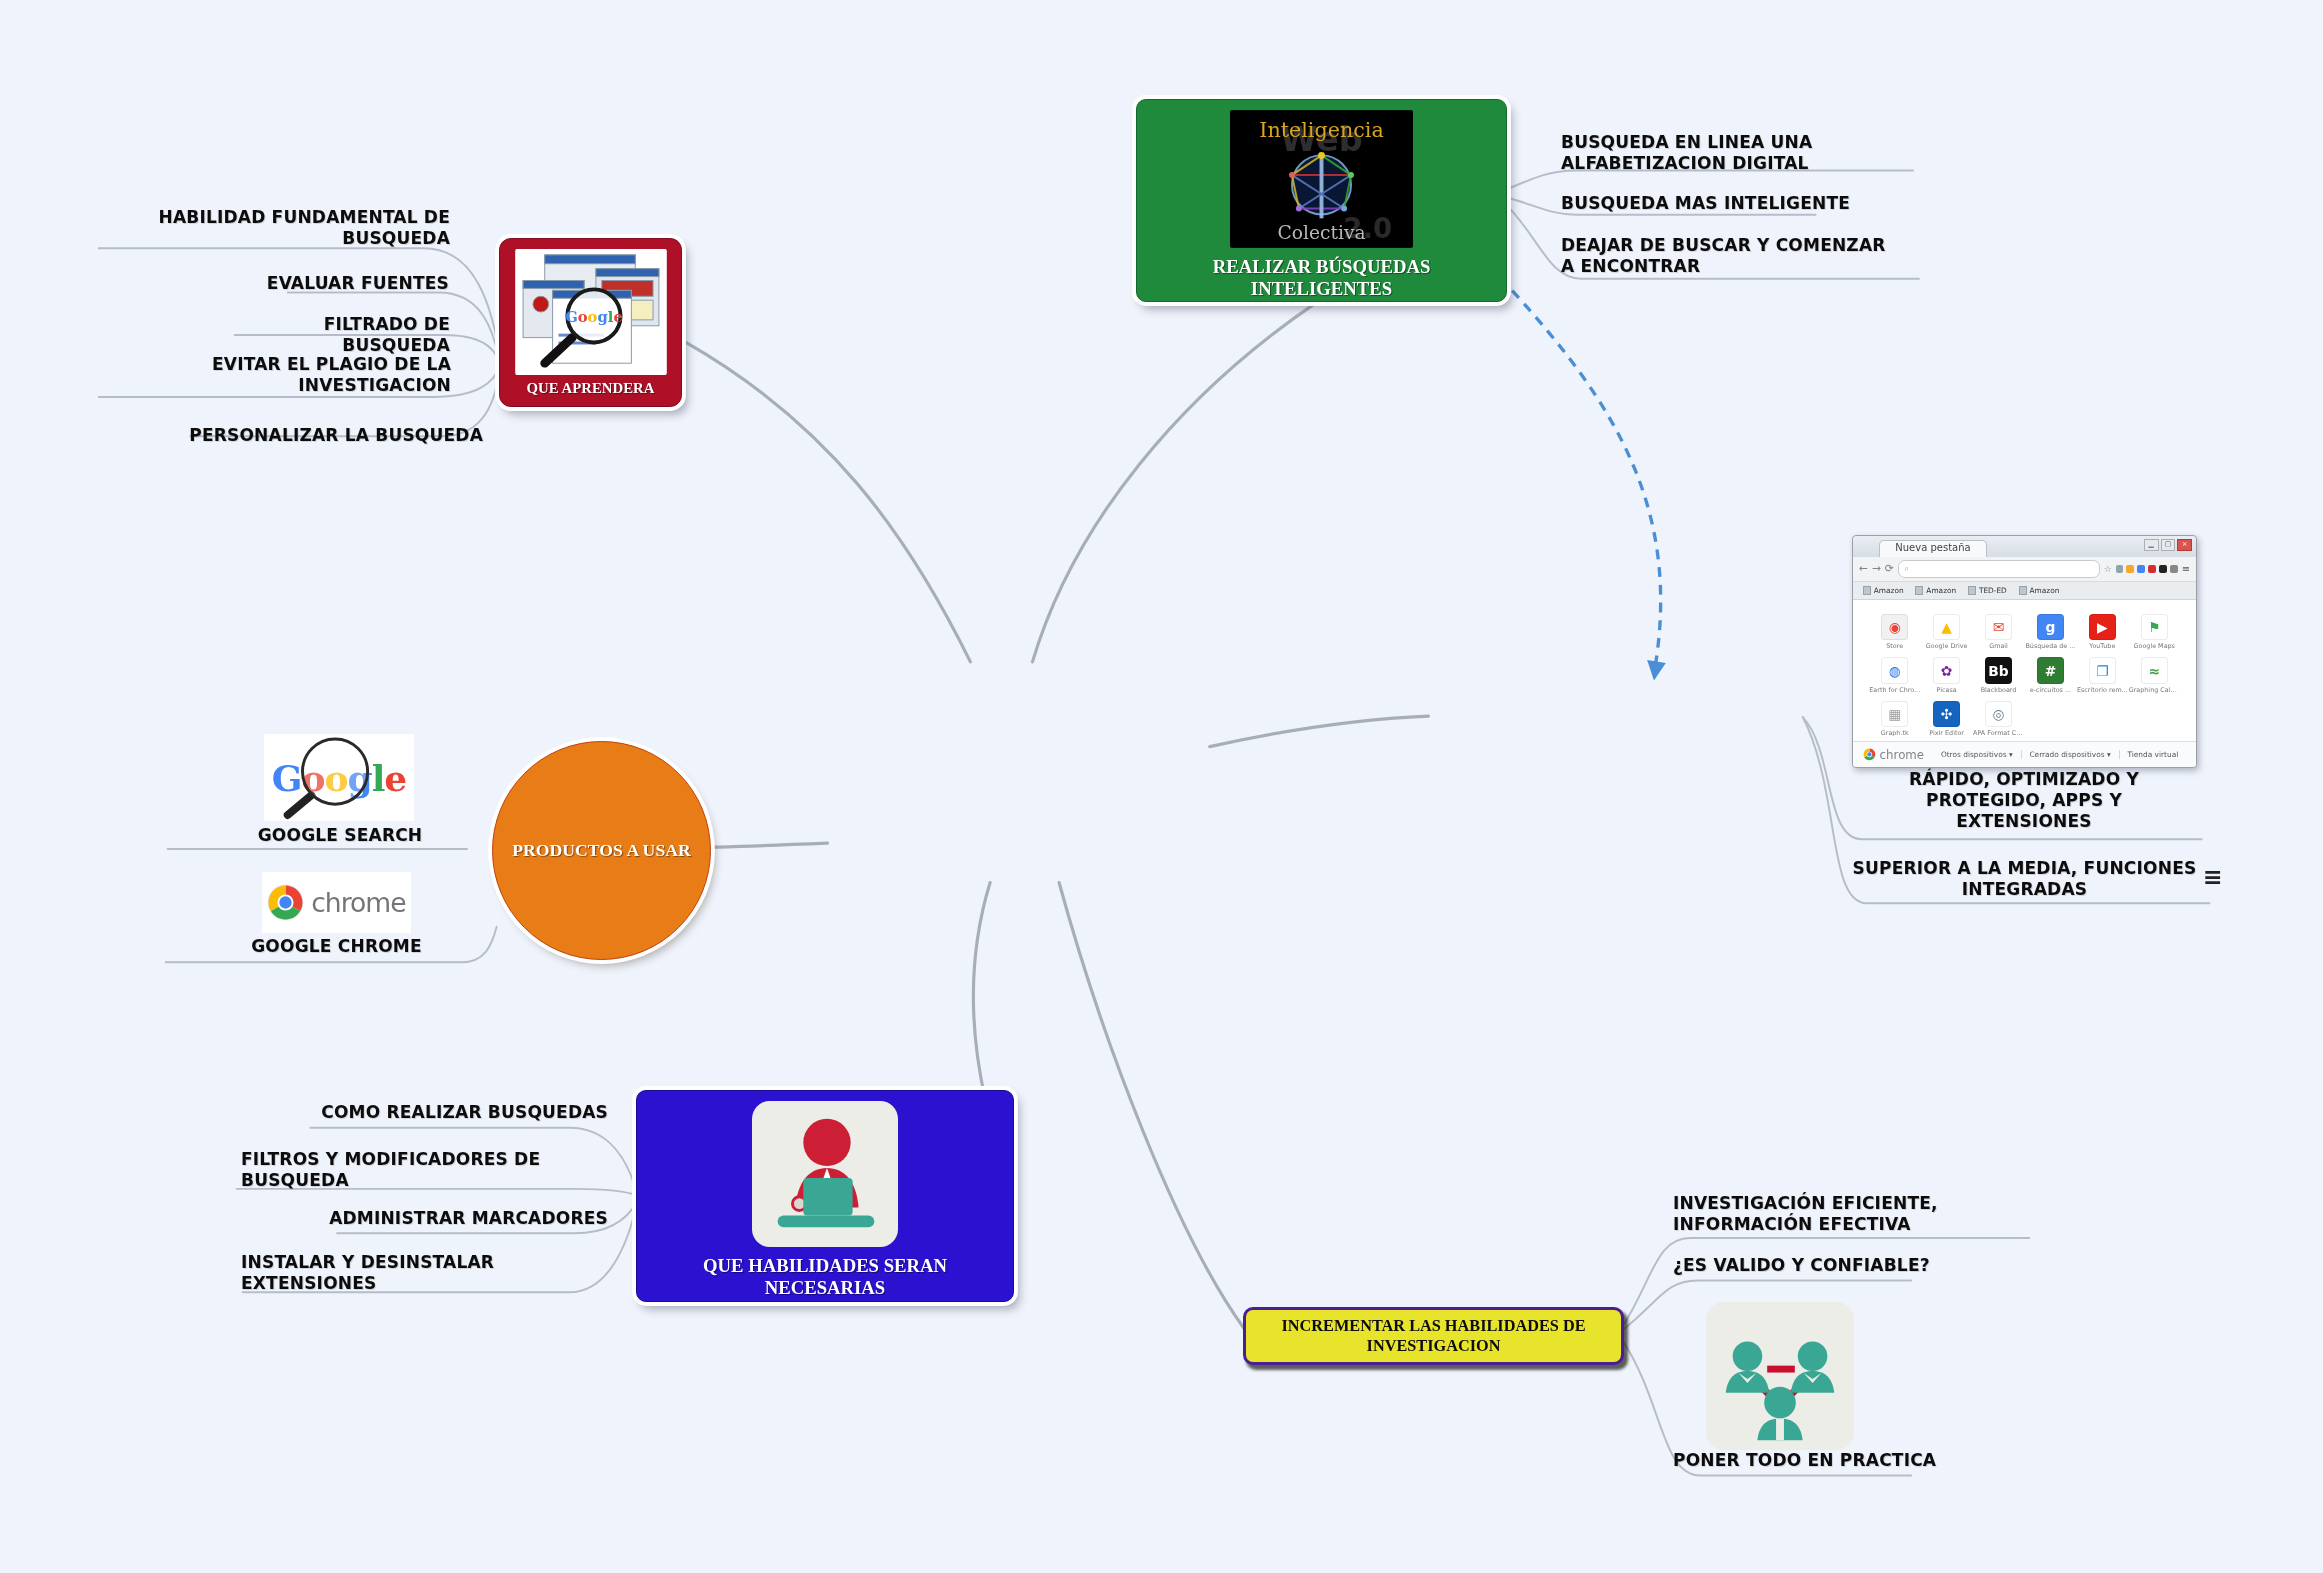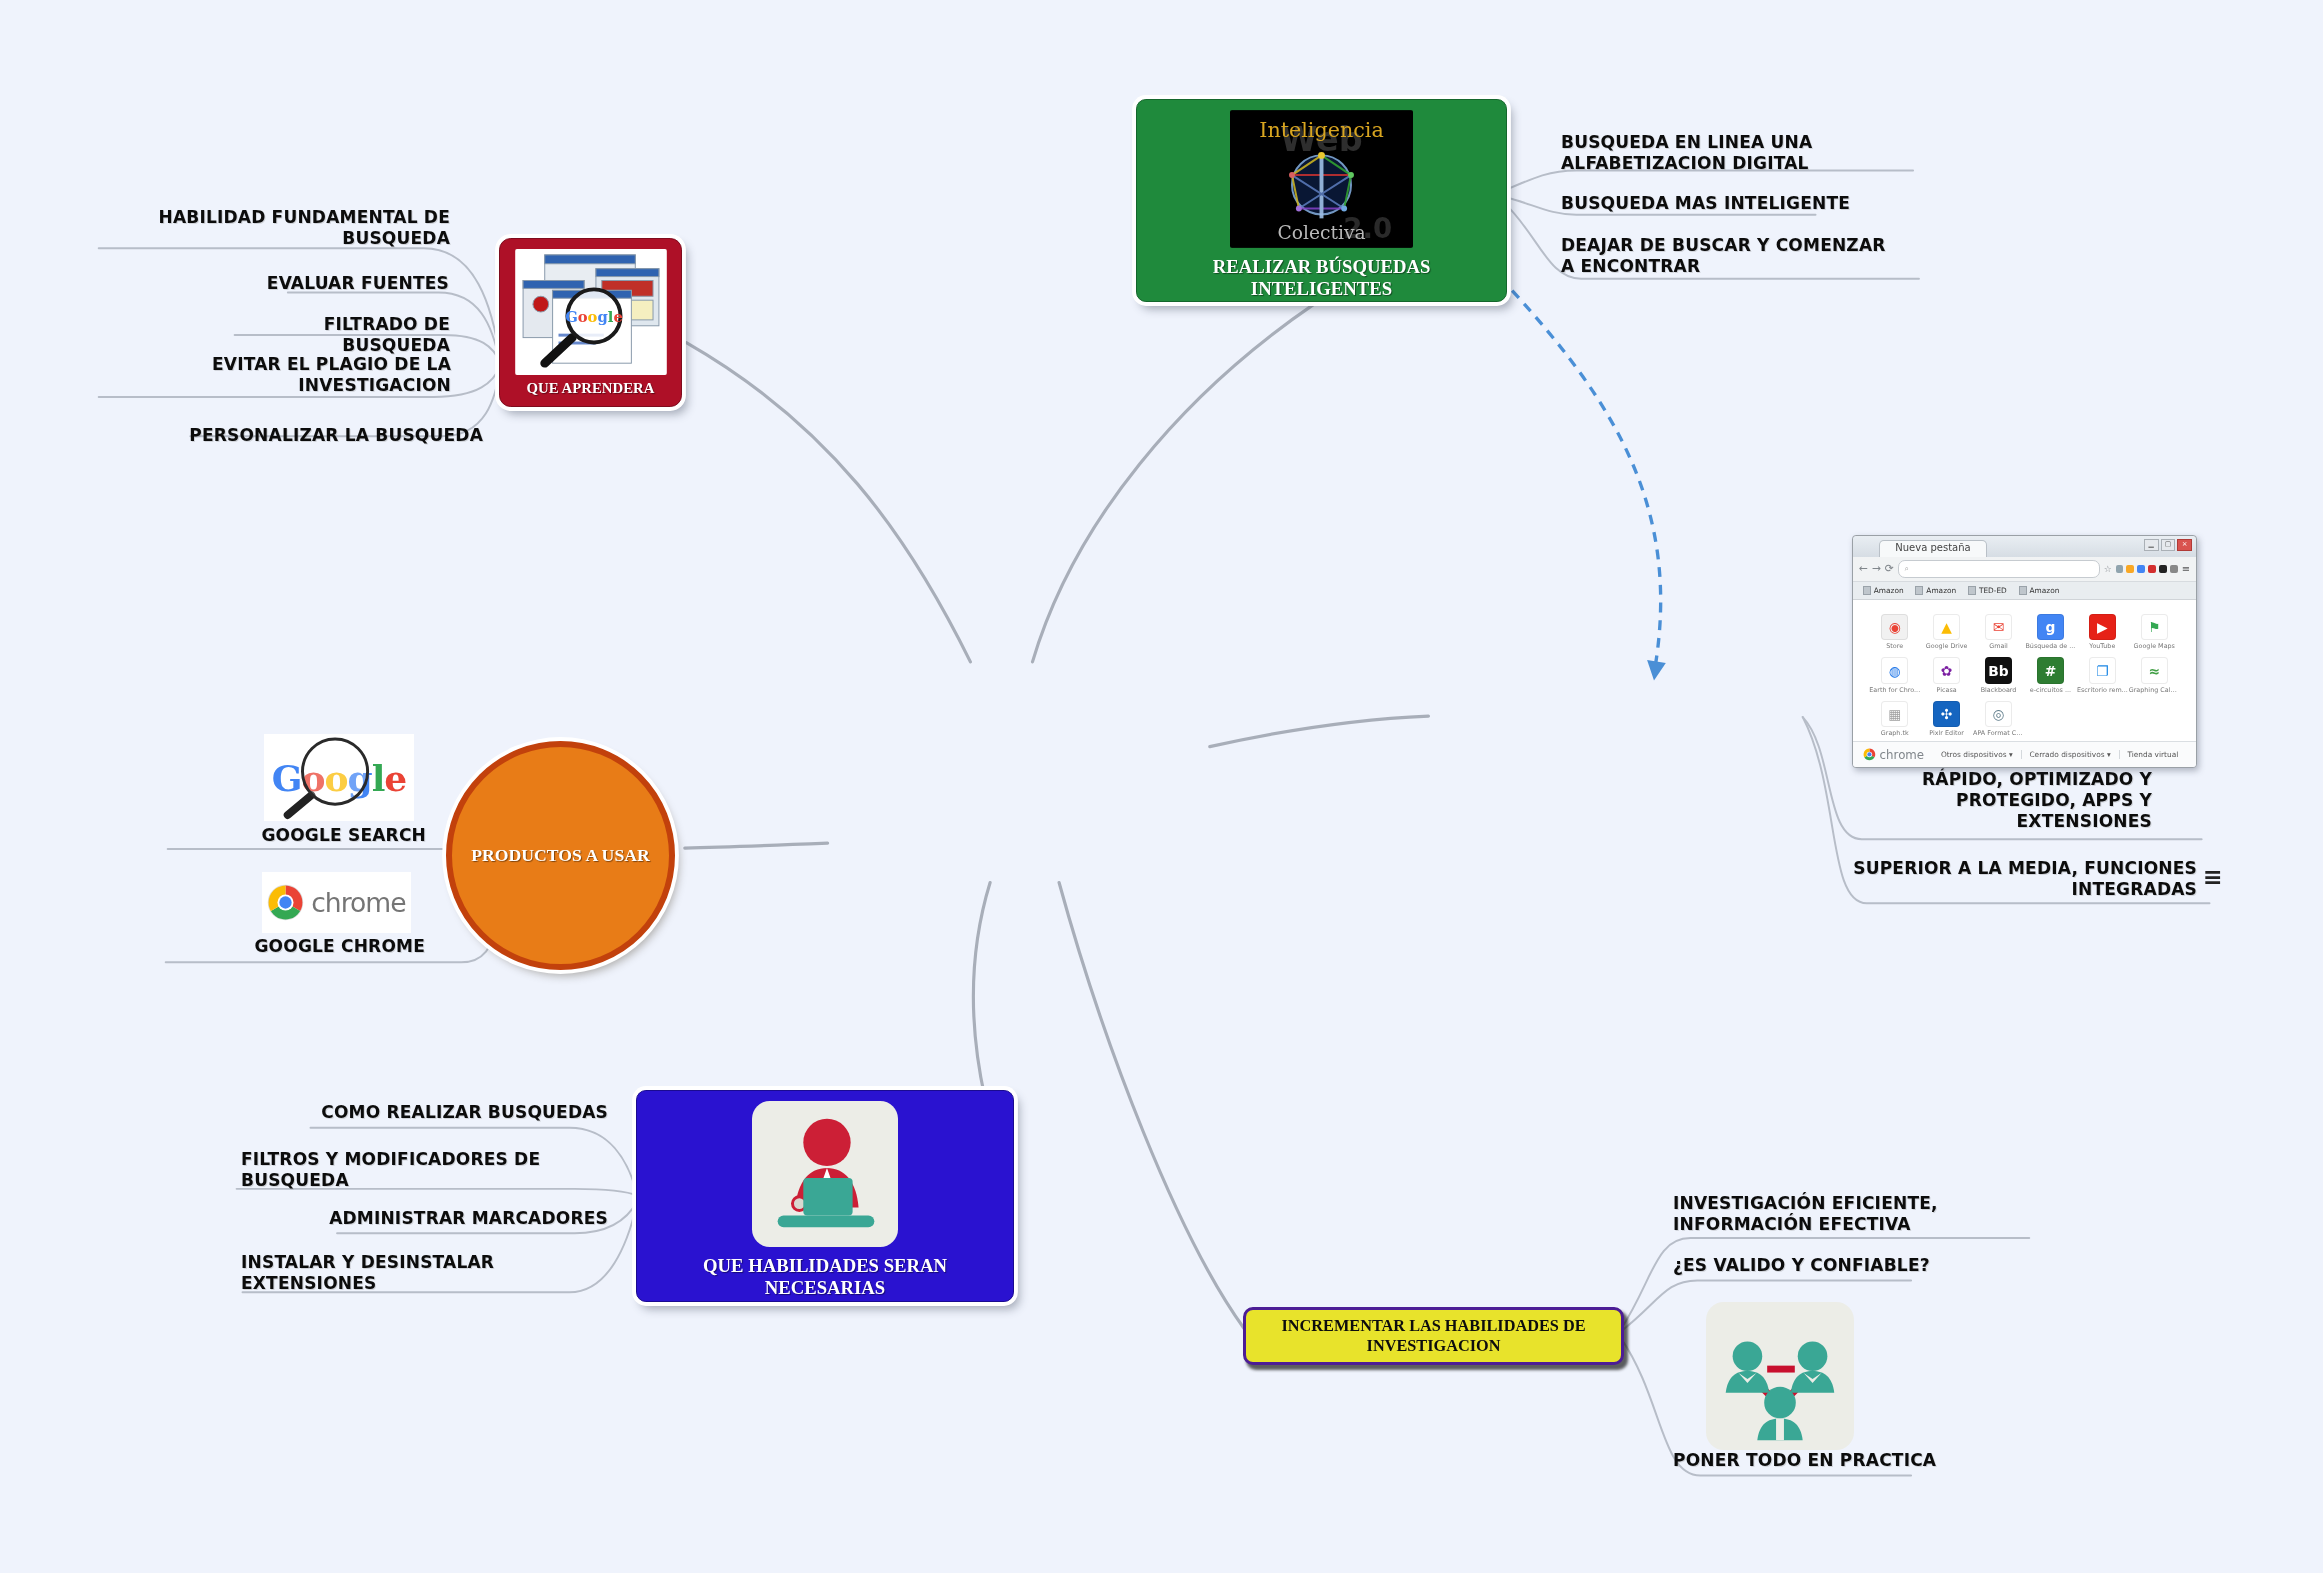--- a/index.html
+++ b/index.html
@@ -16,21 +16,21 @@
   .blabel{
     position:absolute;
     font-weight:bold;
     font-size:17px;
     line-height:1.24;
     color:#0c0c0c;
     letter-spacing:0.2px;
     text-shadow:1px 1px 0 rgba(120,120,120,.25);
   }
   .align-r{text-align:right;}
-  .align-c{text-align:right;}
+  .align-c{text-align:center;}
 
   
   .node{
     position:absolute;
     border-radius:9.9px;
     box-shadow:0 0 0 3.9px #ffffff, 4.9px 6.9px 9.9px rgba(50,60,80,.40);
     display:flex;flex-direction:column;align-items:center;
   }
   .node .img{margin-top:9.9px;border-radius:2px;}
   .caption{
@@ -54,22 +54,22 @@
   }
   .box-olive .caption{font-size:16.7px;color:#dbdfa6;max-width:256px;text-shadow:1px 1px 1px rgba(0,0,0,.6);}
   .box-yellow{
     left:1243px;top:1307px;width:375px;height:52px;background:#e8e32b;
     border:3px solid #4c1d95;border-radius:9.9px;
     box-shadow:3.9px 4.9px 3px rgba(10,10,10,.65);
     justify-content:center;
   }
   .box-yellow .caption{font-size:16.3px;color:#0d0d0d;text-shadow:none;max-width:355px;}
   .circle-orange{
-    left:446px;top:741px;width:217px;height:217px;border-radius:50%;
-    background:#e87c17;border:6px solid #c2410c;
+    left:492px;top:741px;width:217px;height:217px;border-radius:50%;
+    background:#e87c17;border:1px solid #c2410c;
     box-shadow:0 0 0 3.9px #ffffff, 3.9px 5.9px 8.9px rgba(60,50,30,.35);
     justify-content:center;
   }
   .circle-orange .caption{font-size:17.7px;}
 
   
   .leaf-img{position:absolute;background:#ffffff;}
   #google-search-img{left:264px;top:734px;width:150px;height:87px;display:flex;align-items:center;justify-content:center;}
   #google-chrome-img{left:262px;top:872px;width:149px;height:61px;display:flex;align-items:center;justify-content:center;gap:6.9px;}
   .g-logo{font-family:"DejaVu Serif","Liberation Serif",serif;font-size:36px;font-weight:bold;letter-spacing:-1px;line-height:1;}

